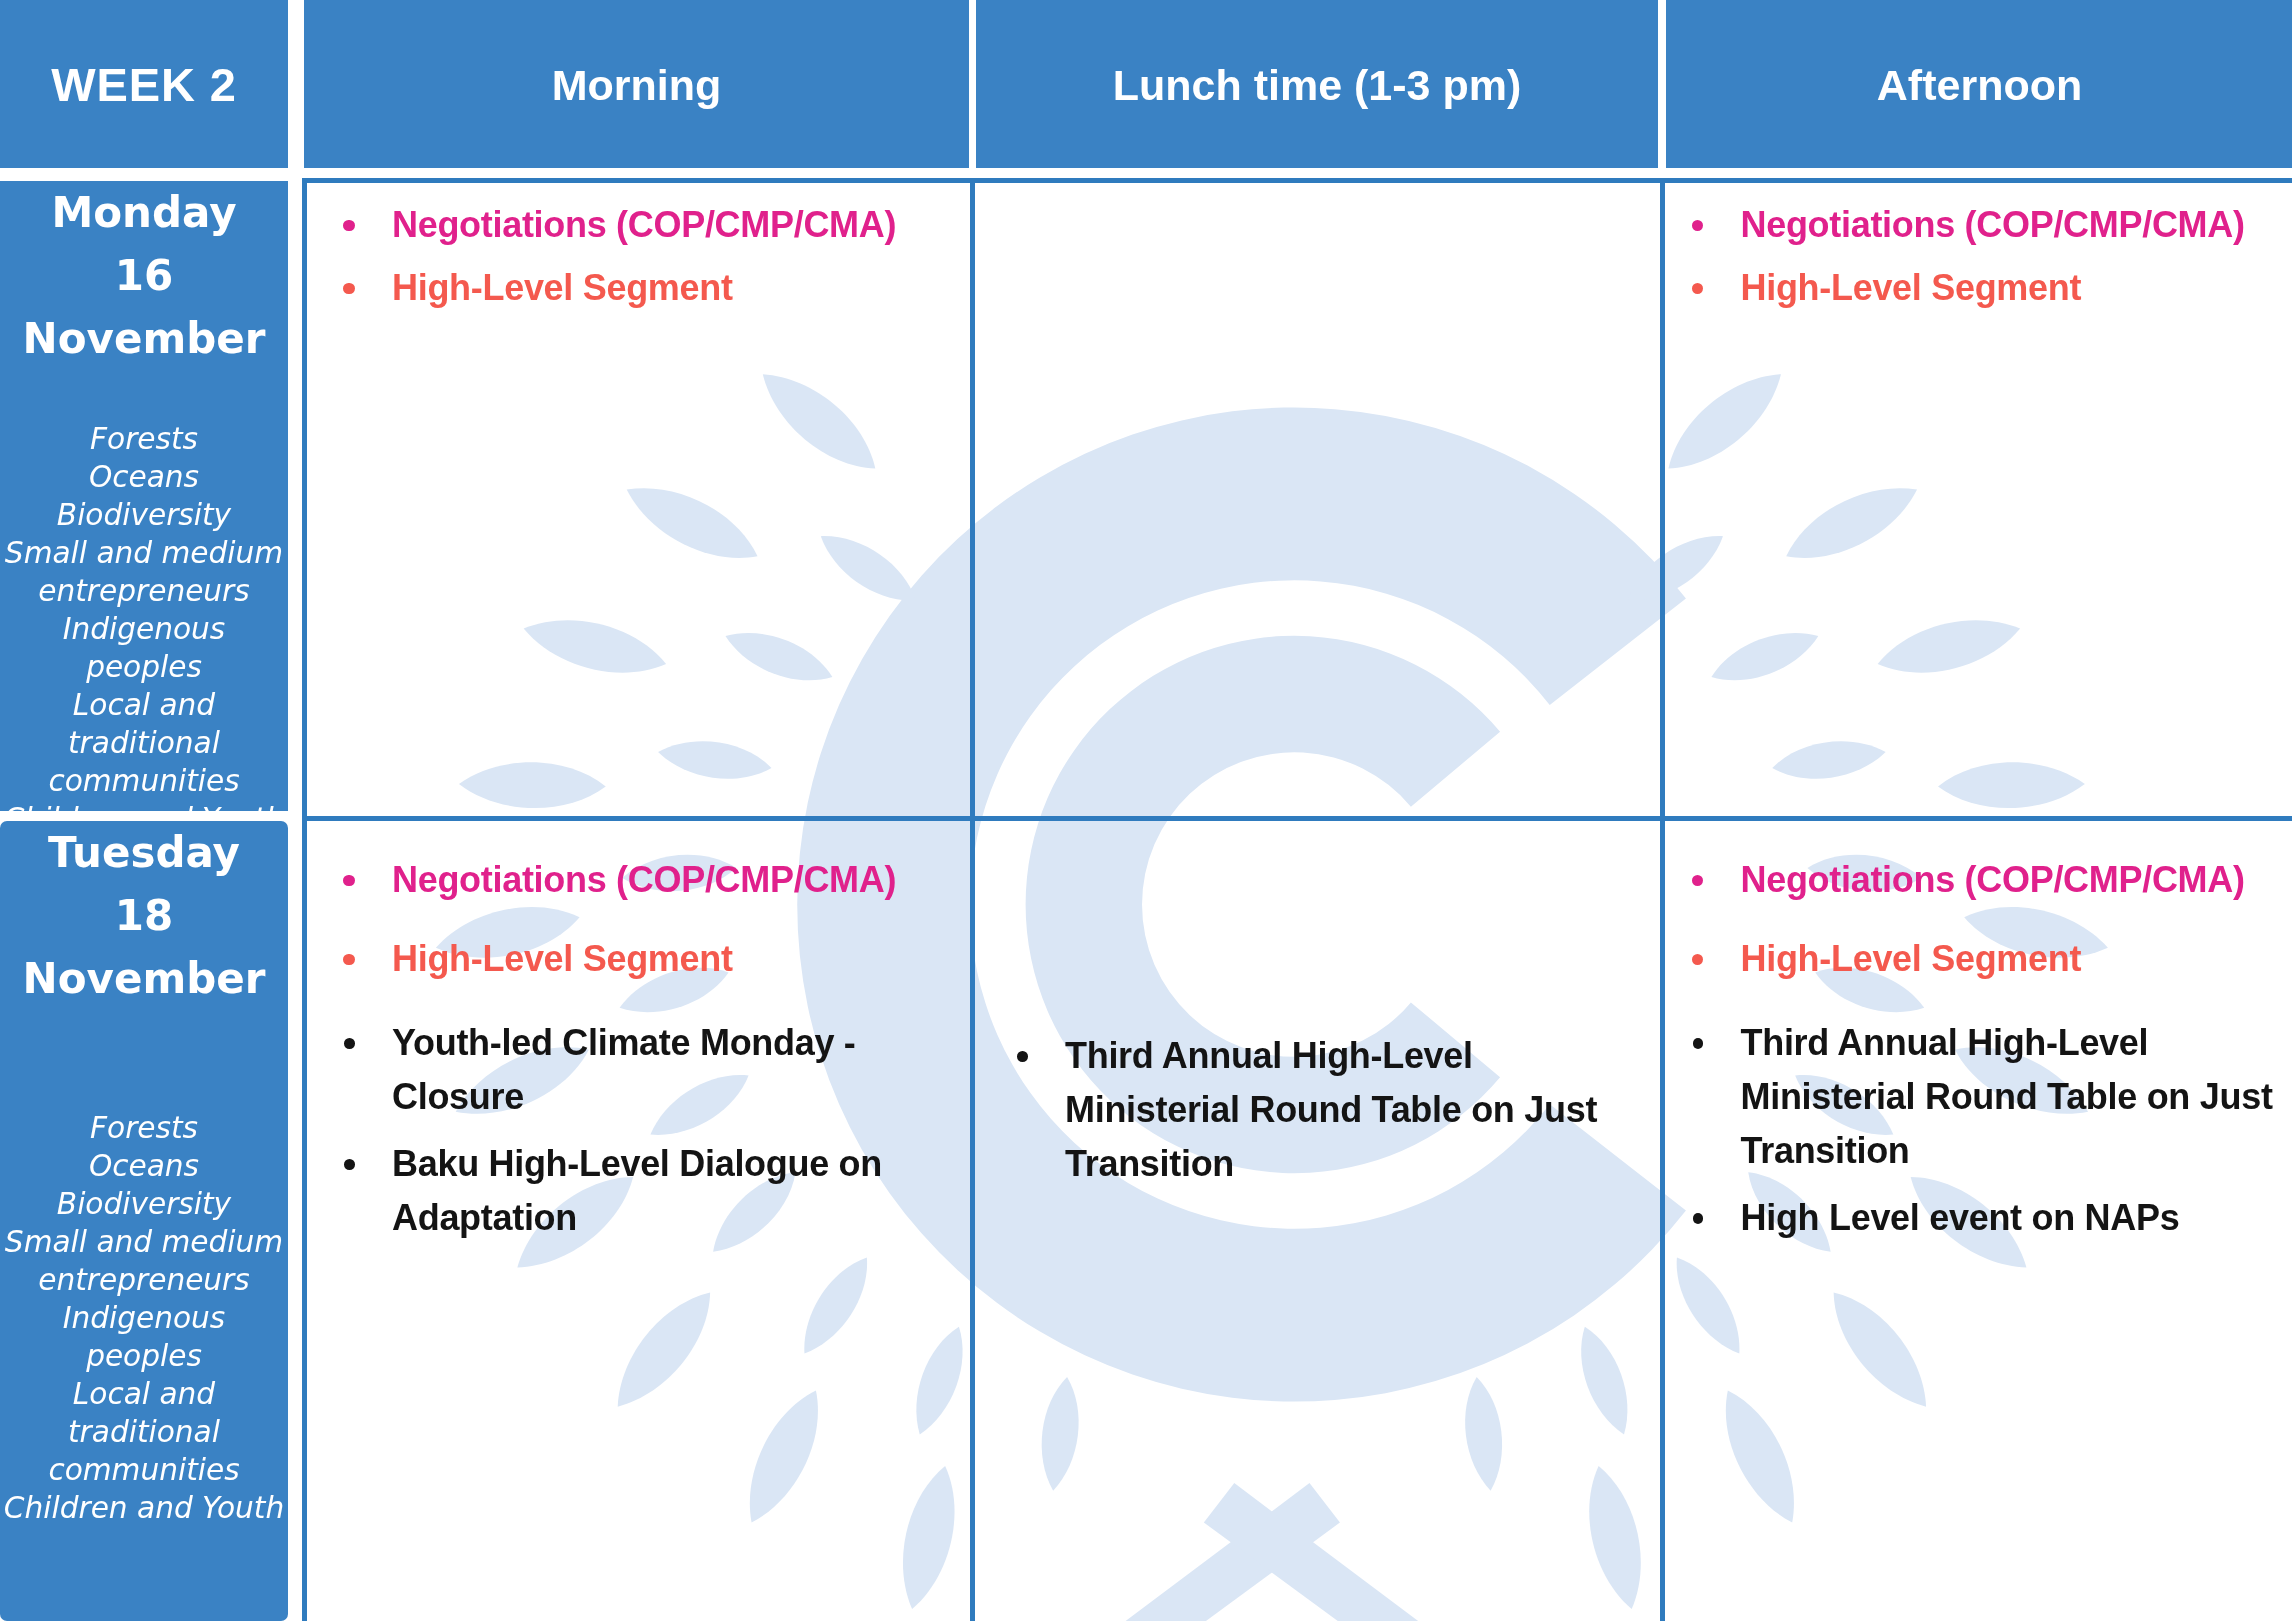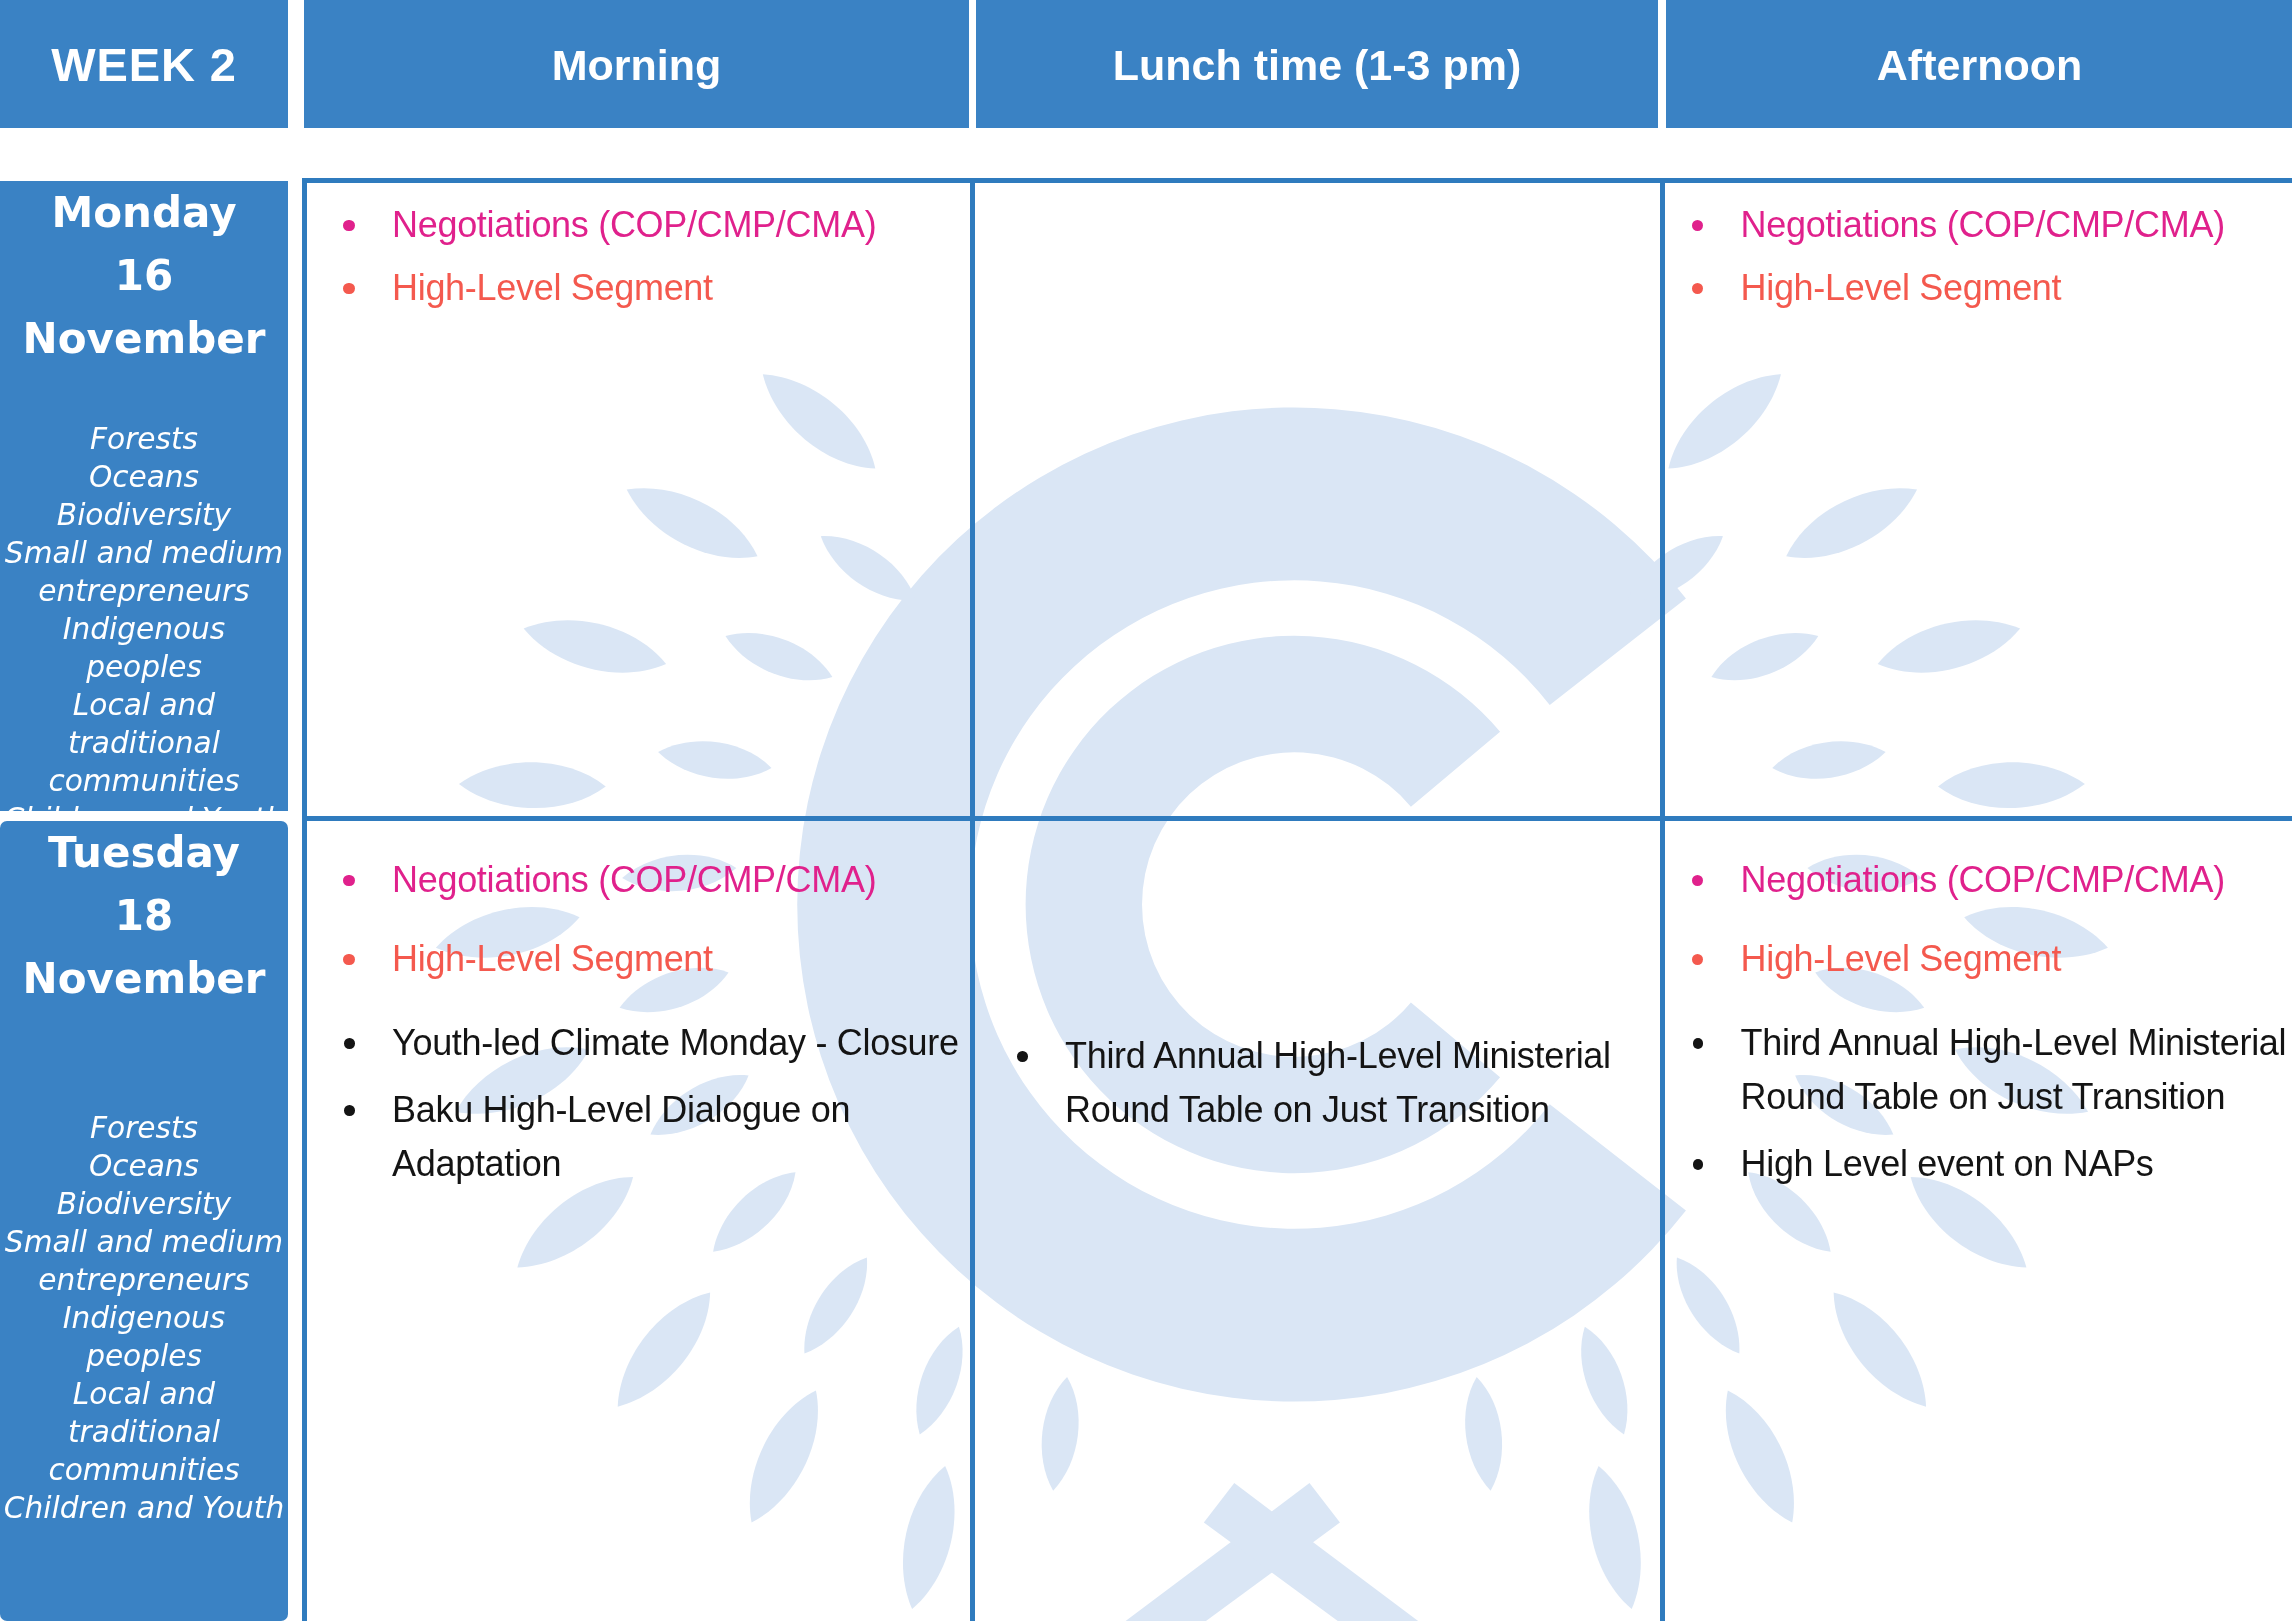--- a/index.html
+++ b/index.html
@@ -8,37 +8,37 @@
     font-family:"Liberation Sans",sans-serif;
   }
   
   #watermark{position:absolute;left:0;top:0;width:2293px;height:1621px;z-index:1;}
   
   .vline,.hline{position:absolute;background:var(--line-blue,#2F7BBE);z-index:2;}
   .vline{width:5.4px;top:178px;height:1443px;}
   .hline{height:5.4px;left:302px;width:1991px;}
   
   .hcell{
-    position:absolute;top:0;height:128px;background:var(--header-blue,#3A82C4);
+    position:absolute;top:0;height:168px;background:var(--header-blue,#3A82C4);
     display:flex;align-items:center;justify-content:center;z-index:3;
     color:#ffffff;font-weight:bold;
   }
   .hcell.week{font-size:47px;letter-spacing:0.9px;}
   .hcell.slot{font-size:43px;padding-top:3px;box-sizing:border-box;}
   
   .day-panel{
     position:absolute;left:0;width:288px;background:var(--header-blue,#3A82C4);
     z-index:3;color:#ffffff;text-align:center;box-sizing:border-box;
   }
   .day-title div{font-size:42px;font-weight:bold;line-height:63px;font-family:"DejaVu Sans","Liberation Sans",sans-serif;}
   .day-themes{font-family:"DejaVu Sans",sans-serif;font-style:italic;font-size:29.6px;line-height:38px;padding:0 3.6px;}
   .day-panel.monday .day-themes{margin-top:50px;}
   .day-panel.tuesday .day-themes{margin-top:99px;}
   
-  .cell{position:absolute;z-index:3;box-sizing:border-box;}
+  .cell{position:absolute;z-index:3;box-sizing:border-box;font-weight:bold;}
   .cell ul{list-style:none;margin:0;padding:0;}
   .item{
     position:relative;padding-left:54px;font-size:36px;line-height:54px;
     letter-spacing:-0.3px;color:var(--ink,#141414);
   }
   .item::before{
     content:"";position:absolute;left:5.4px;top:21.5px;width:11.6px;height:11.6px;border-radius:50%;
     background:currentColor;
   }
   .item.t-event::before{width:10.7px;height:10.7px;top:22.4px;left:6.3px;}

